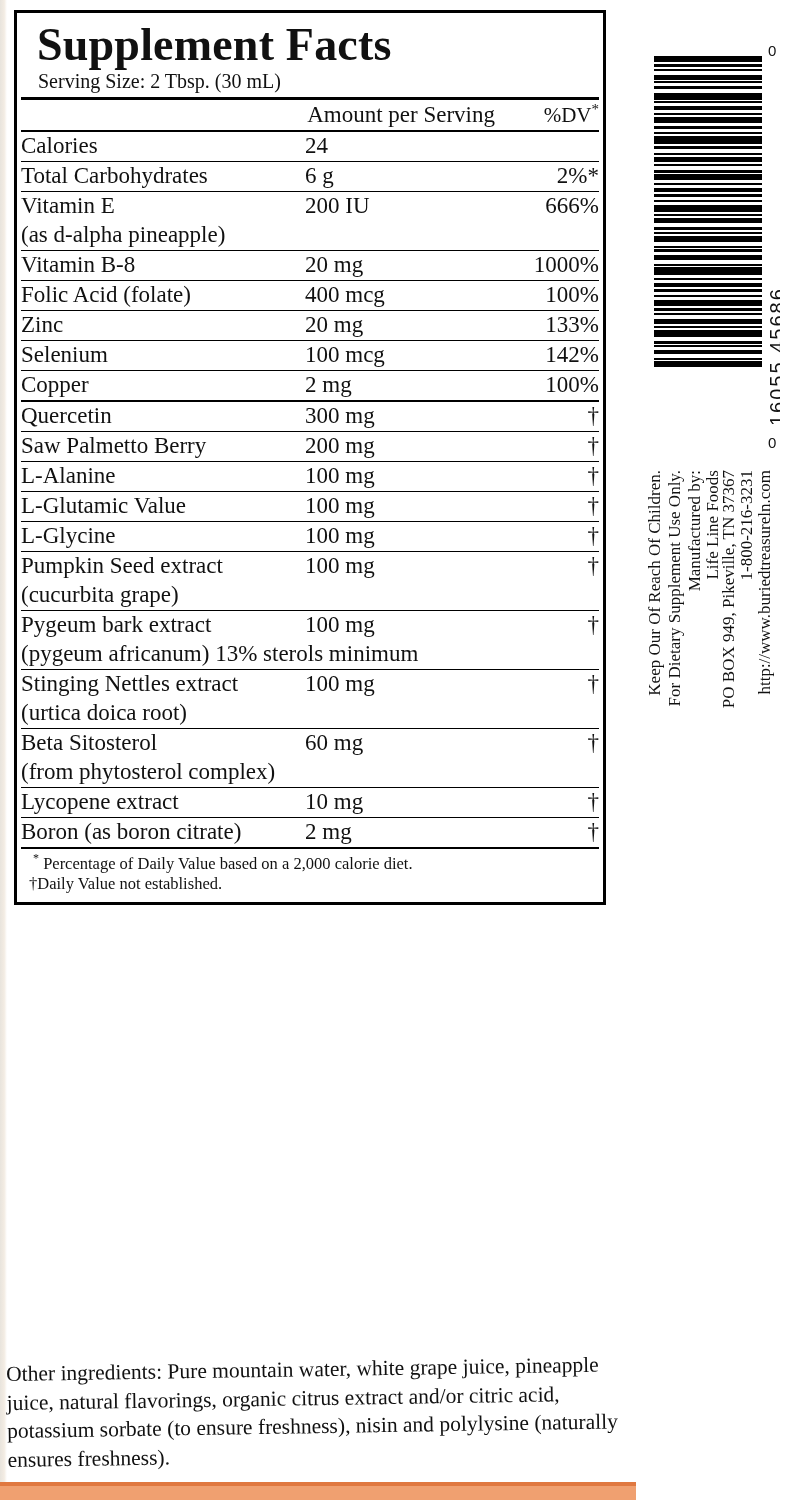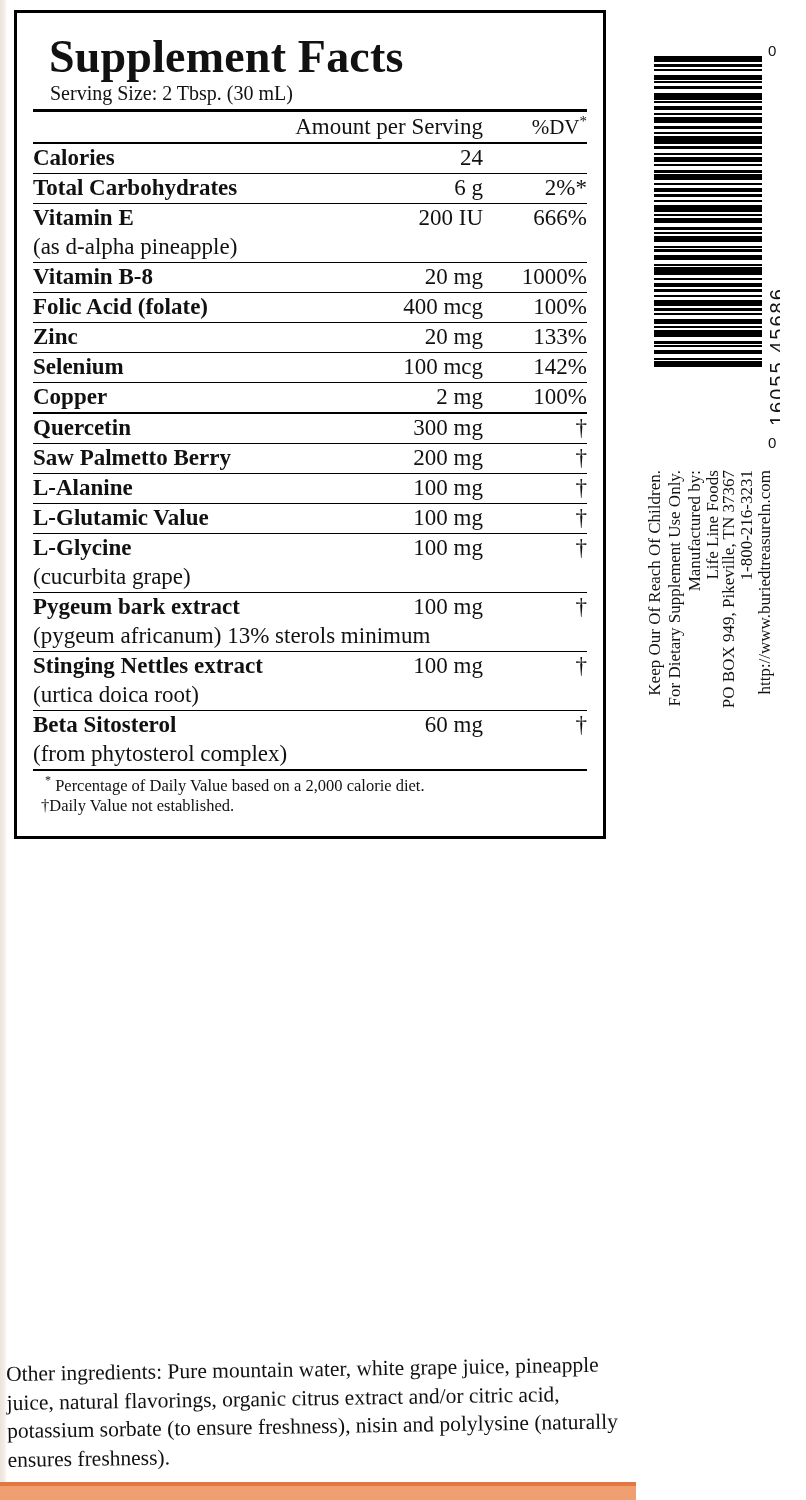--- a/index.html
+++ b/index.html
@@ -54,21 +54,21 @@
 
   
   #facts-box {
     position: absolute;
     left: 14px;
     top: 10px;
     width: 592px;
     border: 3px solid #000000;
     box-sizing: border-box;
     background: #ffffff;
-    padding: 16px;
+    padding: 4px;
   }
 
   .sf-title {
     font-size: 46px;
     font-weight: bold;
     letter-spacing: 0.2px;
     line-height: 1.05;
     padding: 4px 0 0 16px;
     white-space: nowrap;
   }
@@ -91,24 +91,23 @@
     border-collapse: collapse;
     font-size: 23px;
   }
   table.sf td {
     padding: 1px 0 2px 0;
     vertical-align: bottom;
   }
   td.c-name {
     padding-left: 8px;
     white-space: nowrap;
-    font-weight: bold;
   }
   td.c-amt {
-    text-align: right;
+    text-align: left;
     white-space: nowrap;
     padding-right: 14px;
     width: 190px;
   }
   td.c-dv {
     text-align: right;
     white-space: nowrap;
     padding-right: 10px;
     width: 104px;
   }
@@ -352,20 +351,25 @@
           <td class="c-amt">100 mg</td>
           <td class="c-dv">†</td>
         </tr>
 
         <tr class="line">
           <td class="c-name">L-Glycine</td>
           <td class="c-amt">100 mg</td>
           <td class="c-dv">†</td>
         </tr>
 
+        <tr class="line">
+          <td class="c-name">Pumpkin Seed extract</td>
+          <td class="c-amt">100 mg</td>
+          <td class="c-dv">†</td>
+        </tr>
         <tr class="noline">
           <td class="cont">(cucurbita grape)</td>
           <td class="c-amt"></td>
           <td class="c-dv"></td>
         </tr>
 
         <tr class="line">
           <td class="c-name">Pygeum bark extract</td>
           <td class="c-amt">100 mg</td>
           <td class="c-dv">†</td>
@@ -389,21 +393,31 @@
           <td class="c-name">Beta Sitosterol</td>
           <td class="c-amt">60  mg</td>
           <td class="c-dv">†</td>
         </tr>
         <tr class="noline">
           <td class="cont">(from phytosterol complex)</td>
           <td class="c-amt"></td>
           <td class="c-dv"></td>
         </tr>
 
-
+        <tr class="line">
+          <td class="c-name">Lycopene extract</td>
+          <td class="c-amt">10 mg</td>
+          <td class="c-dv">†</td>
+        </tr>
+
+        <tr class="line">
+          <td class="c-name">Boron (as boron citrate)</td>
+          <td class="c-amt">2 mg</td>
+          <td class="c-dv">†</td>
+        </tr>
       </tbody>
     </table>
 
     <div class="rule-med"></div>
 
     <div class="footnotes">
       <div class="fn1"><span class="tiny-star">*</span> <span>Percentage of Daily Value based on a 2,000 calorie diet.</span></div>
       <div>†Daily Value not established.</div>
     </div>
 

